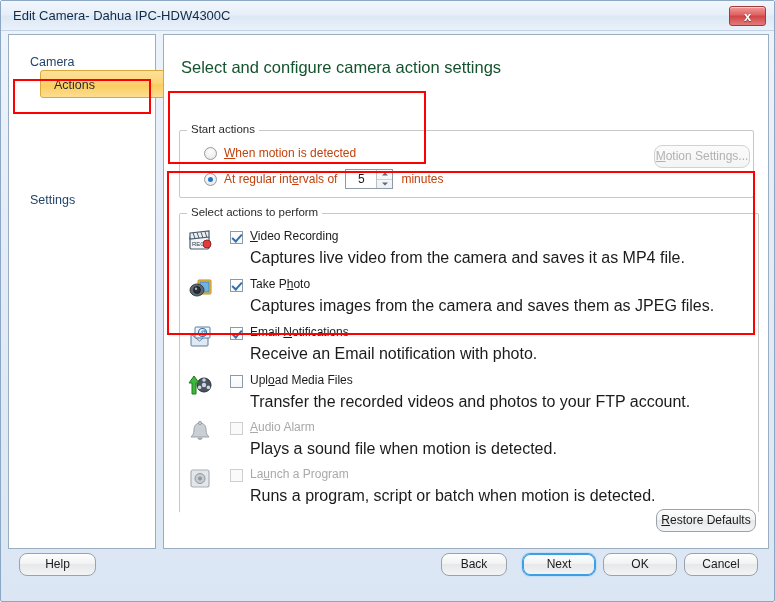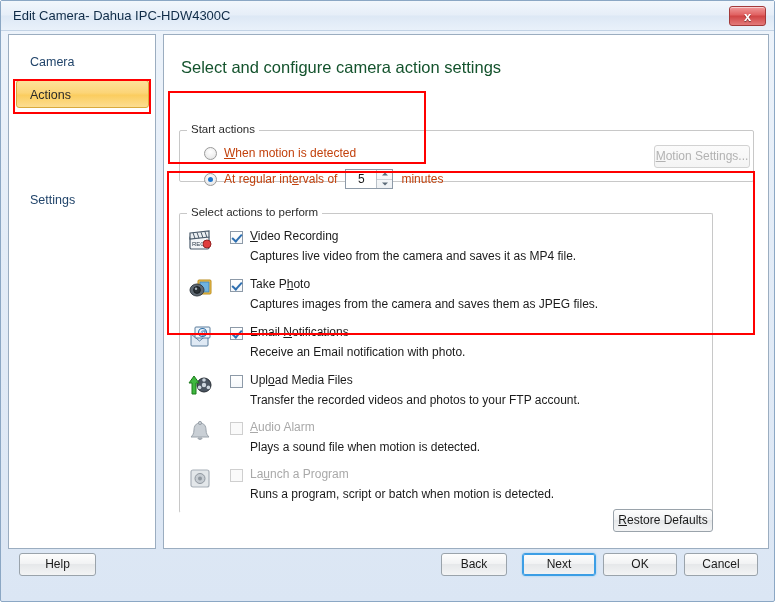--- a/index.html
+++ b/index.html
@@ -113,22 +113,22 @@
   }
   .group > .legend {
     position: absolute;
     top: -8px; left: 7px;
     background: #ffffff;
     padding: 0 4px;
     font-size: 11.5px;
     color: #2b2b2b;
     white-space: nowrap;
   }
-  #grp-start { left: 15px; top: 95px; width: 575px; height: 52px; }
-  #grp-actions { left: 15px; top: 178px; width: 534px; height: 300px; border-bottom-color: transparent; border-left-color:#c8c8c8;text-align:right; }
+  #grp-start { left: 15px; top: 95px; width: 575px; height: 68px; }
+  #grp-actions { left: 15px; top: 178px; width: 580px; height: 300px; border-bottom-color: transparent; border-left-color:#c8c8c8;text-align:right; }
 
   
   .radio-row {
     position: absolute;
     display: flex;
     align-items: center;
     white-space: nowrap;
   }
   .radio {
     width: 13px; height: 13px;
@@ -190,21 +190,21 @@
     border-right: 3px solid transparent;
   }
   .spin-btn.up .ar { border-bottom: 3px solid #5b6a78; }
   .spin-btn.down .ar { border-top: 3px solid #5b6a78; }
 
   
   .btn {
     position: absolute;
     height: 23px;
     border: 1px solid #9aa3ab;
-    border-radius: 3px;
+    border-radius: 8px;
     background: linear-gradient(to bottom, #fdfdfd 0%, #f2f3f4 45%, #e6e8ea 50%, #f3f4f5 100%);
     color: #1b1b1b;
     font-size: 12px;
     line-height: 21px;
     text-align: center;
     cursor: pointer;
     white-space: nowrap;
   }
   .btn.disabled {
     color: #b2b2b2;
@@ -251,21 +251,21 @@
     position: absolute;
     left: 70px; top: 2px;
     font-size: 12px;
     color: #1b1b1b;
     white-space: nowrap;
   }
   .act-title.disabled { color: #a9a9a9; }
   .act-desc {
     position: absolute;
     left: 70px; top: 22px;
-    font-size: 12px;
+    font-size: 16px;
     color: #1b1b1b;
     white-space: nowrap;
   }
 
   
   .anno {
     position: absolute;
     border: 2px solid #ff0000;
     pointer-events: none;
     z-index: 50;
@@ -283,21 +283,21 @@
     <div id="title-text">Edit Camera- Dahua IPC-HDW4300C</div>
     <div id="close-btn">
       <div class="x">x</div>
     </div>
   </div>
 
   <div id="client">
 
     <div id="sidebar">
       <div class="side-item" style="top:12px;">Camera</div>
-      <div class="side-item active" style="top:45px;">Actions</div>
+      <div class="side-item active" style="top:35px;margin-left:24px;">Actions</div>
       <div class="side-item" style="top:150px;">Settings</div>
     </div>
 
     <div id="main">
 
       <div id="heading">Select and configure camera action settings</div>
 
       <div class="group" id="grp-start">
         <div class="legend">Start actions</div>
 
@@ -410,21 +410,21 @@
             <rect x="3" y="3" width="18" height="17" rx="2" fill="#e3e7ea" stroke="#a8b0b8" stroke-width="1.2"></rect>
             <circle cx="12" cy="11.5" r="5" fill="#c6ccd2" stroke="#8f979f" stroke-width="1"></circle>
             <circle cx="12" cy="11.5" r="2" fill="#8f979f"></circle>
           </svg>
         </span>
         <span class="cbx disabled"></span>
         <span class="act-title disabled"><span>La</span><span class="mn">u</span><span>nch a Program</span></span>
         <span class="act-desc">Runs a program, script or batch when motion is detected.</span>
       </div>
 
-      <div class="btn" style="left:449px; top:474px; width:100px;"><span class="mn">R</span><span>estore Defaults</span></div>
+      <div class="btn" style="left:492px; top:474px; width:100px;"><span class="mn">R</span><span>estore Defaults</span></div>
 
     </div>
   </div>
 
   <div id="footer">
     <div class="btn" style="left:18px; top:6px; width:77px;">Help</div>
     <div class="btn" style="left:440px; top:6px; width:66px;">Back</div>
     <div class="btn focus" style="left:521px; top:6px; width:74px;">Next</div>
     <div class="btn" style="left:602px; top:6px; width:74px;">OK</div>
     <div class="btn" style="left:683px; top:6px; width:74px;">Cancel</div>

